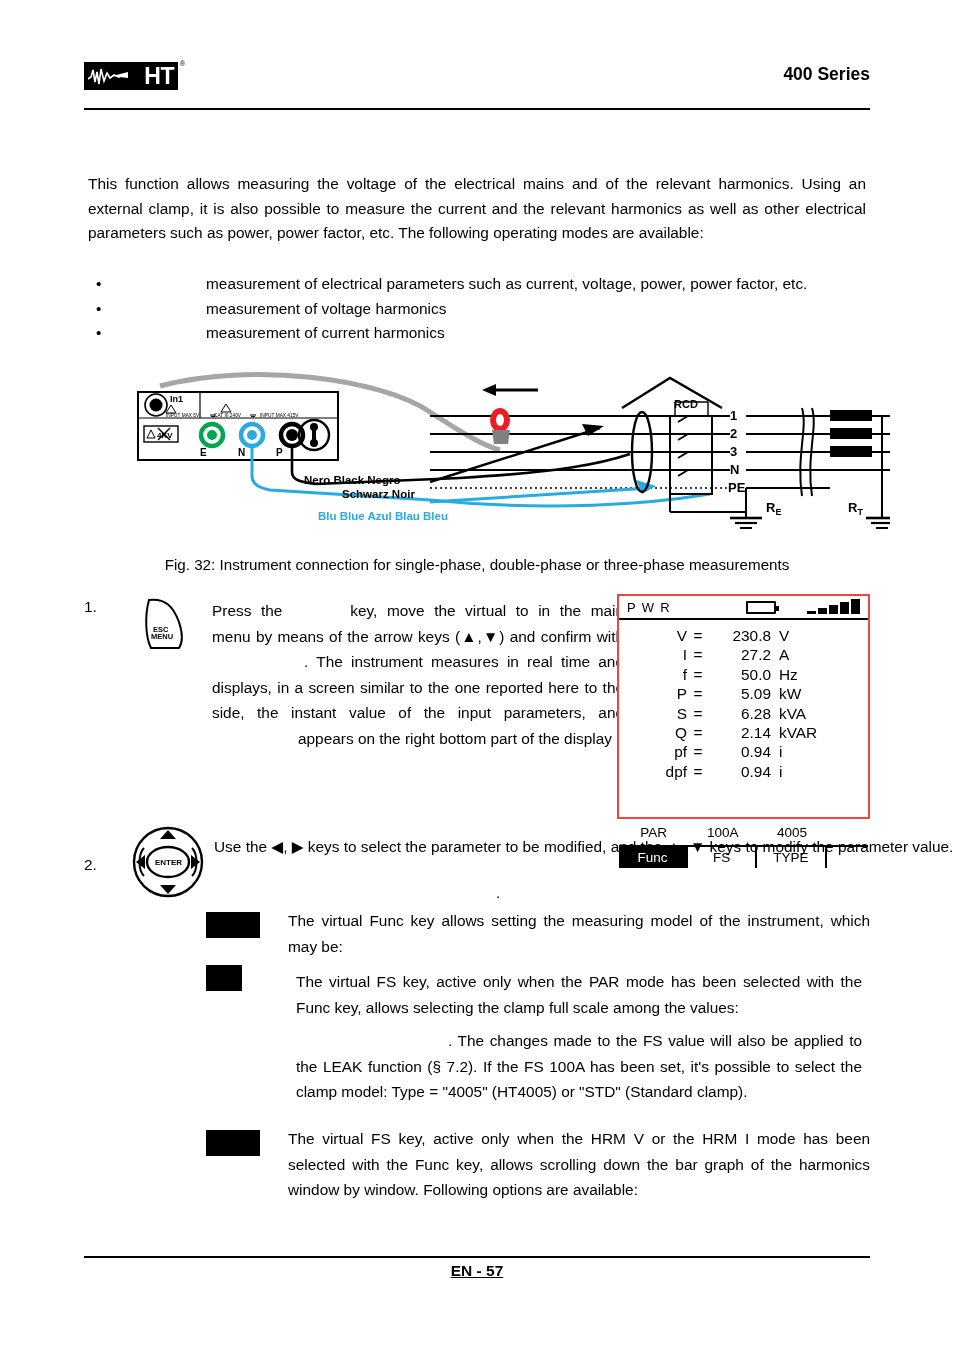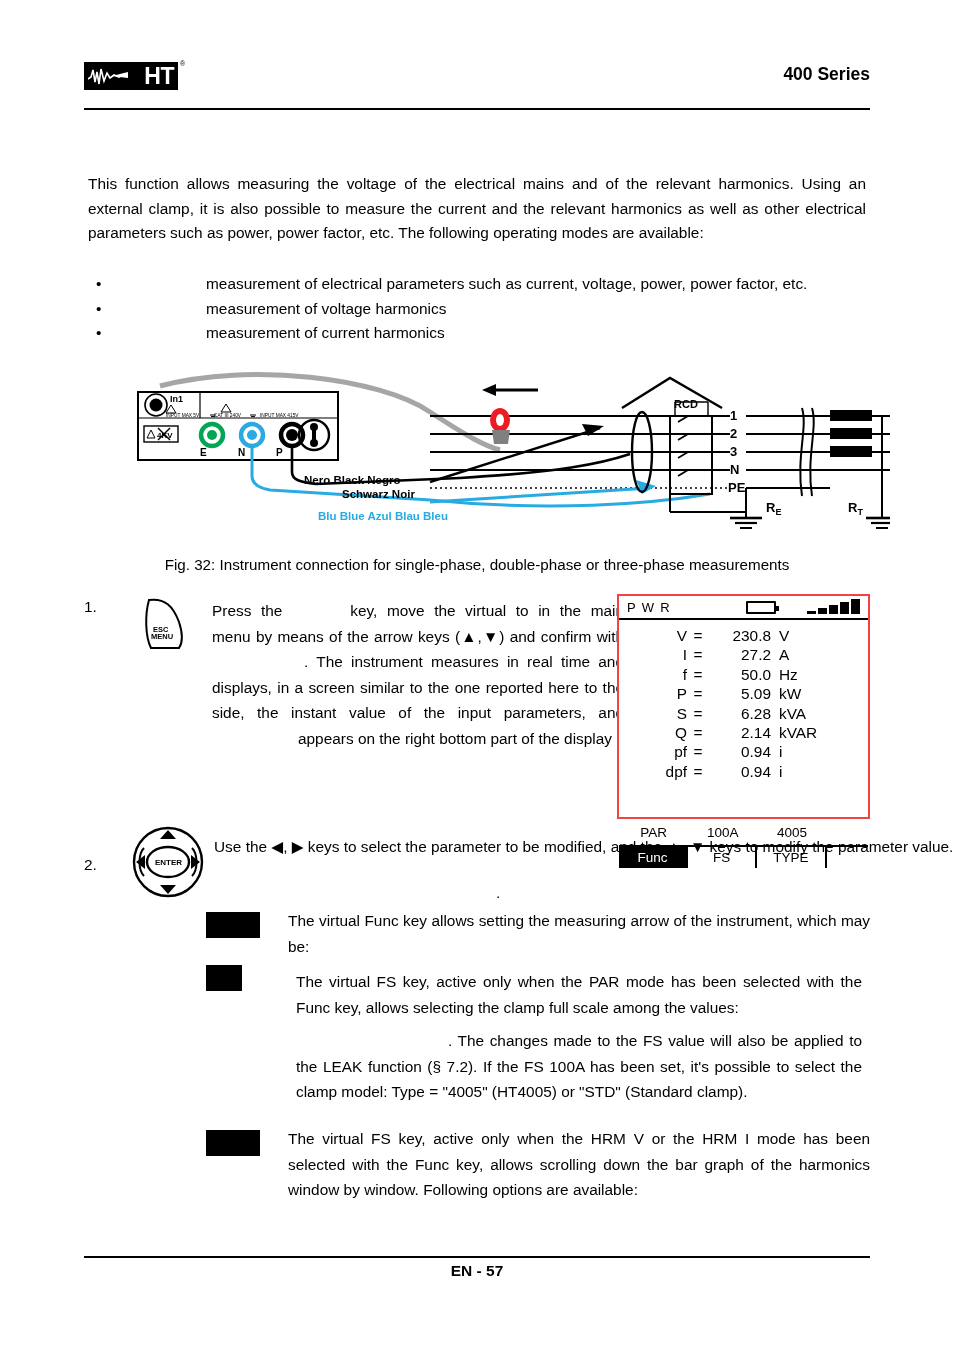--- a/index.html
+++ b/index.html
@@ -267,20 +267,21 @@
   #note-3 .note-box { width: 54px; height: 26px; }
 
   
   .footer {
     position: absolute;
     left: 84px; top: 1262px;
     width: 786px;
     text-align: center;
     font-size: 15.5px;
     font-weight: bold;
+    text-decoration: underline;
   }
   .footer-rule {
     position: absolute;
     left: 84px; top: 1256px;
     width: 786px; height: 2px;
     background: #000;
   }
 </style>
 </head>
 <body>
@@ -564,21 +565,21 @@
       <path d="M14,22 C8,28 8,44 14,50" fill="none" stroke="#000" stroke-width="2"></path>
       <path d="M62,22 C68,28 68,44 62,50" fill="none" stroke="#000" stroke-width="2"></path>
     </svg>
     <div class="step2-text">Use the ◀, ▶ keys to select the parameter to be modified, and the ▲, ▼ keys to modify the parameter value.</div>
   </div>
 
   <div class="stray-dot">.</div>
 
   <div class="note" id="note-1">
     <div class="note-box"></div>
-    <div class="note-text">The virtual Func key allows setting the measuring arrow of the instrument, which may be:</div>
+    <div class="note-text">The virtual Func key allows setting the measuring model of the instrument, which may be:</div>
   </div>
 
   <div class="note" id="note-2">
     <div class="note-box"></div>
     <div class="note-text">
       <p>The virtual FS key, active only when the PAR mode has been selected with the Func key, allows selecting the clamp full scale among  the  values:</p>
       <p><span class="note-indent"></span><span>. The changes made to the FS value will also be applied to the LEAK function (§ 7.2). If the FS 100A has been set, it's possible to select the clamp model: Type = "4005" (HT4005) or "STD" (Standard clamp).</span></p>
     </div>
   </div>
 

